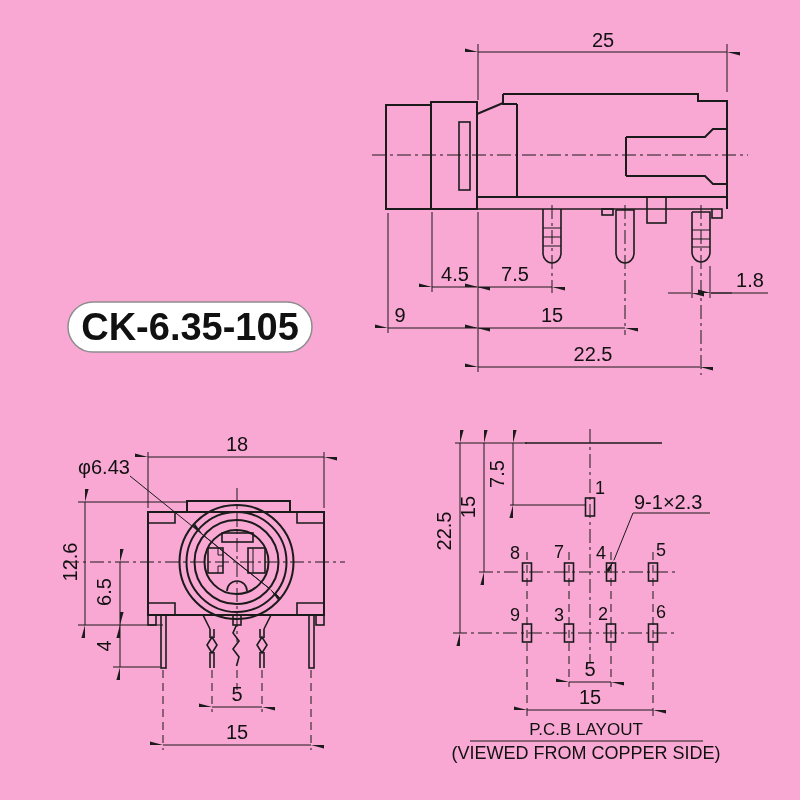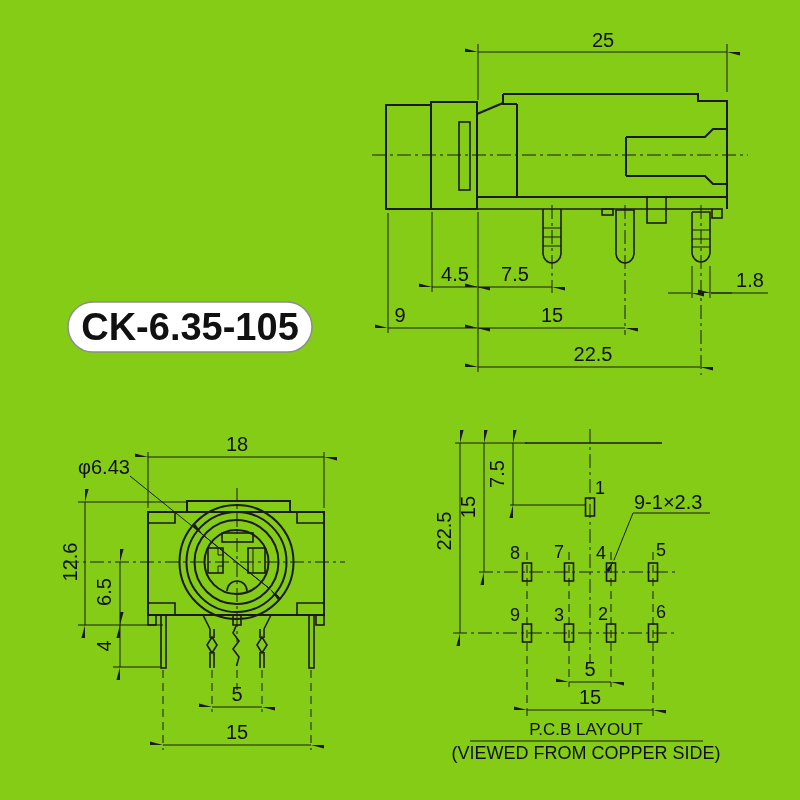--- a/index.html
+++ b/index.html
@@ -1,16 +1,16 @@
 <!DOCTYPE html>
 <html><head>
 <meta charset="utf-8">
 <style>
   html,body{margin:0;padding:0;background:#ffffff;}
-  .stage{position:relative;width:800px;height:800px;background:#84cc16;overflow:hidden;}
+  .stage{position:relative;width:800px;height:800px;background:#f9a8d4;overflow:hidden;}
   svg{display:block;}
   .ln{stroke:#1b1b1b;stroke-width:2;fill:none;stroke-linejoin:miter;stroke-linecap:butt;}
   .md{stroke:#1b1b1b;stroke-width:1.6;fill:none;}
   .thin{stroke:#1b1b1b;stroke-width:1;fill:none;}
   .dim{stroke:#1b1b1b;stroke-width:1;fill:none;}
   .cl{stroke:#1b1b1b;stroke-width:1;fill:none;stroke-dasharray:14 4 3 4;}
   .dash{stroke:#1b1b1b;stroke-width:1;fill:none;stroke-dasharray:8 5;}
   text{font-family:"Liberation Sans",sans-serif;fill:#111111;font-size:20px;}
   .pinnum{font-size:18px;}
   .cap{font-size:17px;}

